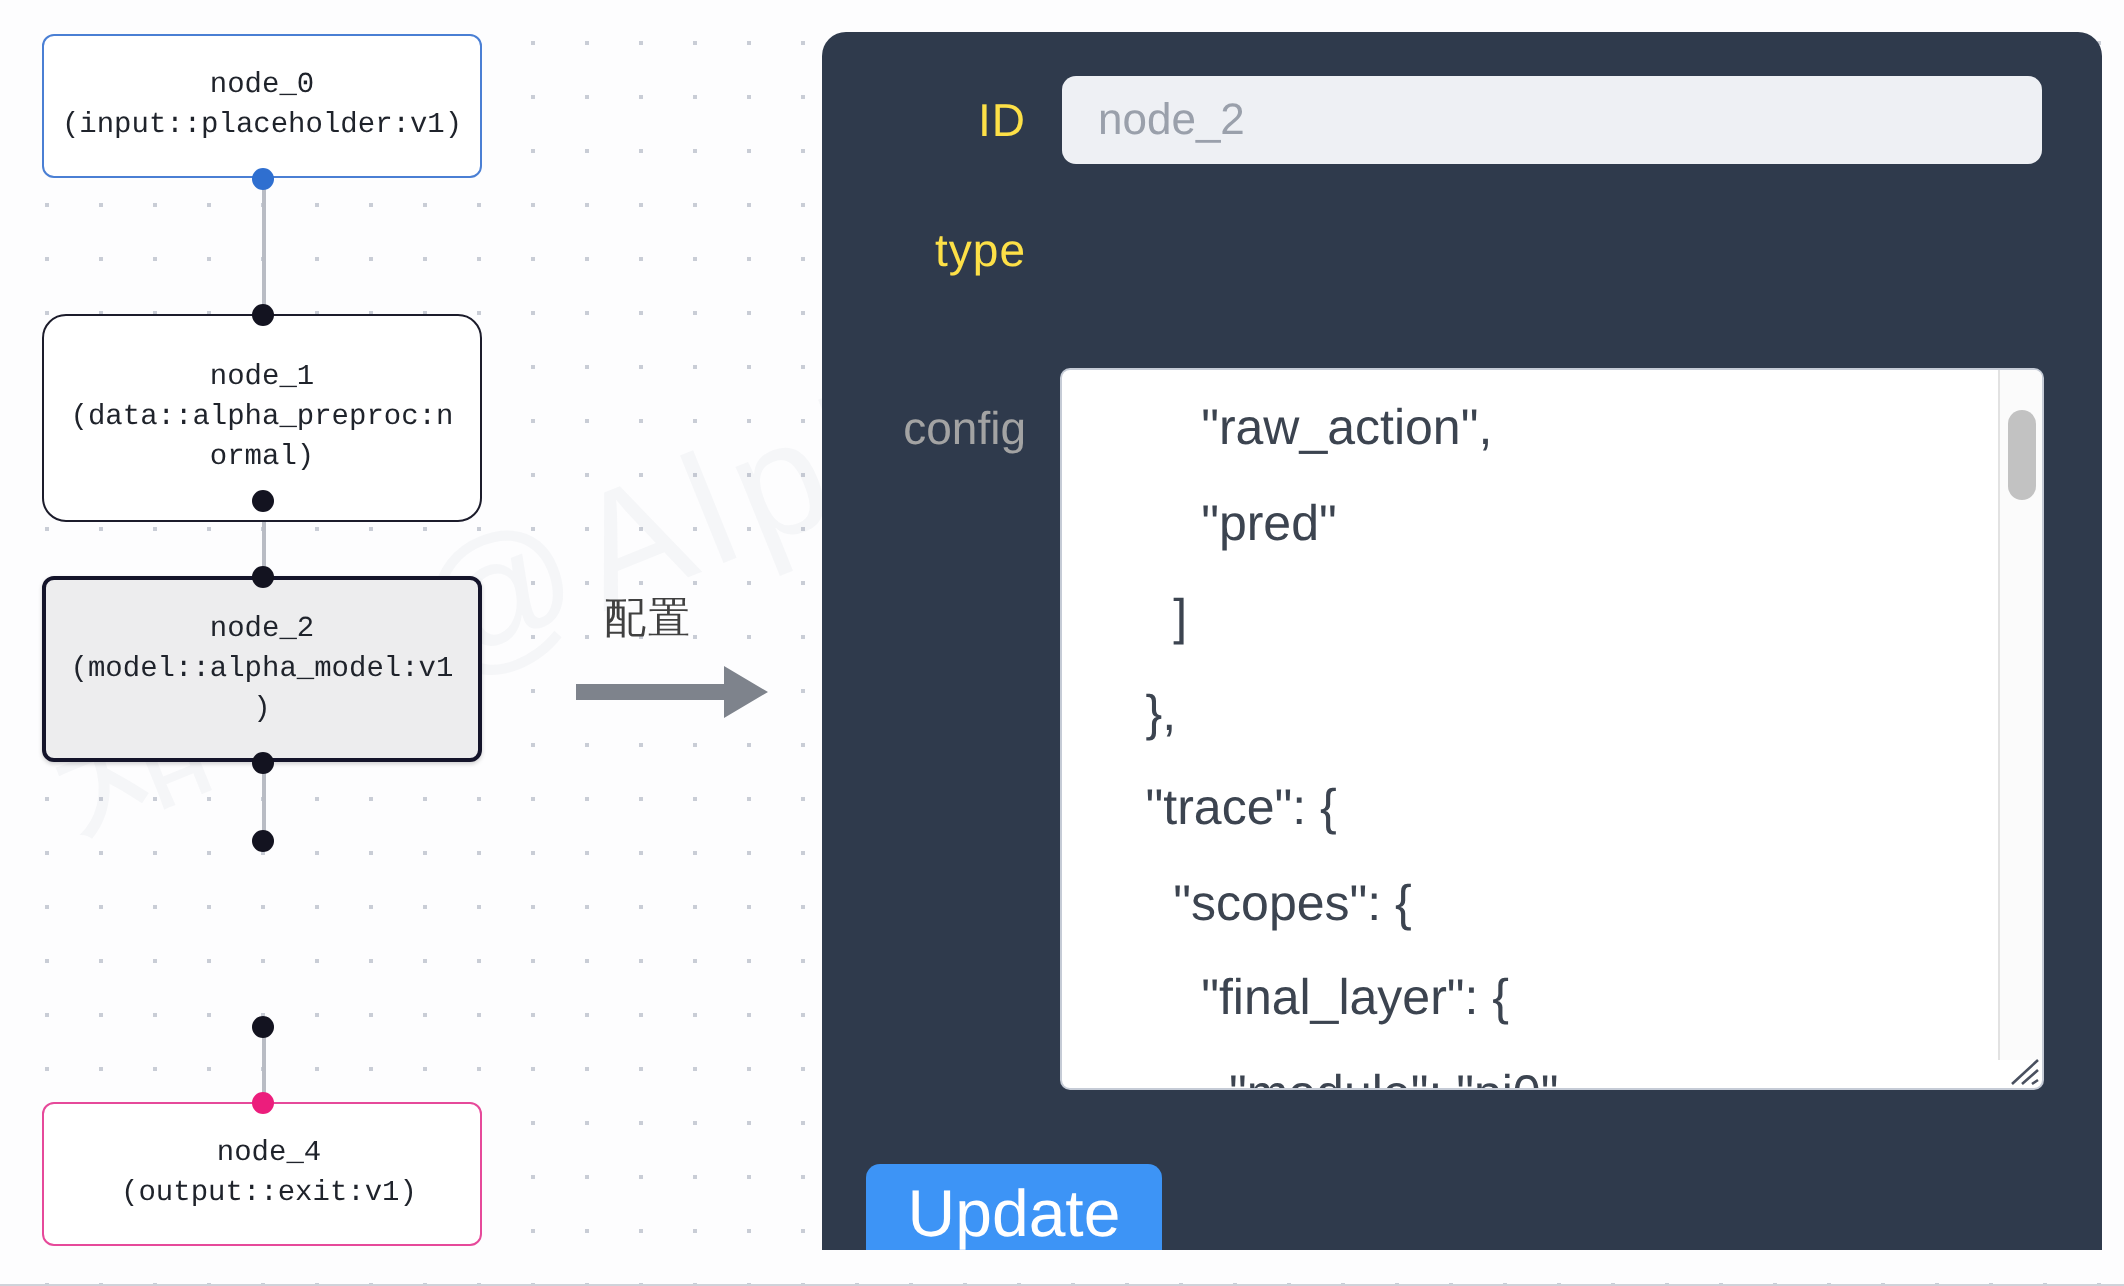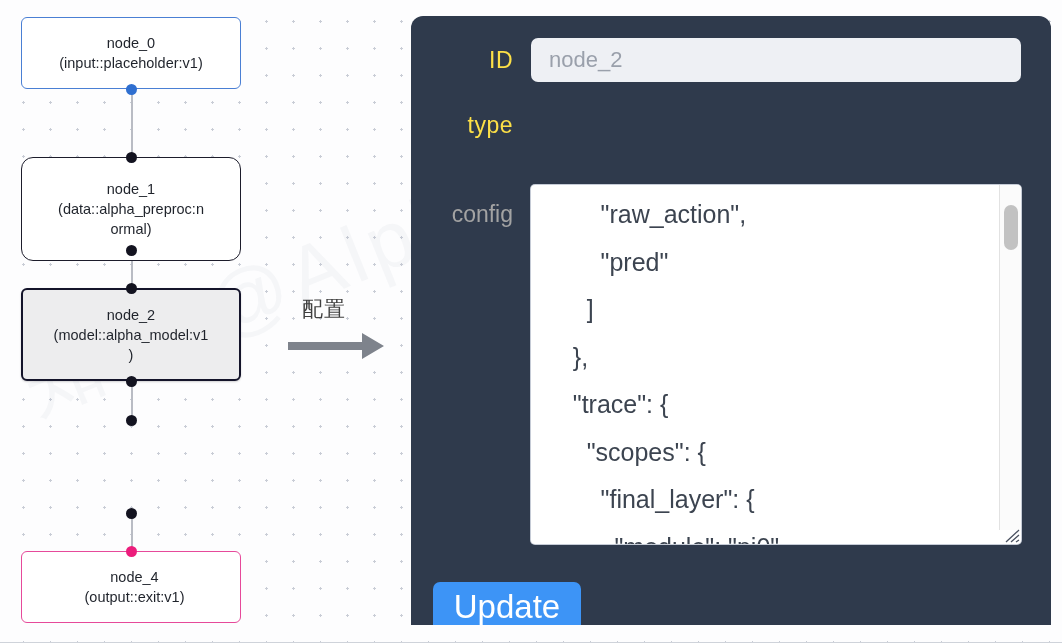--- a/index.html
+++ b/index.html
@@ -81,21 +81,21 @@
     padding: 2px 10px;
   }
   .node.input-node  { border-color: #4a7fd4; }
   .node.output-node { border-color: #e6499a; padding-left: 17px; }
   .node.selected {
     background: #ededee;
     border-width: 2.2px;
     border-color: #14142a;
     box-shadow: 0 1px 2px rgba(0,0,0,0.18);
   }
-  .node .nlabel { white-space: pre-line; }
+  .node .nlabel { white-space: pre-line; font-family: Liberation Mono, monospace; }
   .handle {
     position: absolute;
     width: 11px;
     height: 11px;
     border-radius: 50%;
     background: #131320;
     left: 126px;
     z-index: 5;
   }
   .handle.blue { background: #2f6fd0; }

